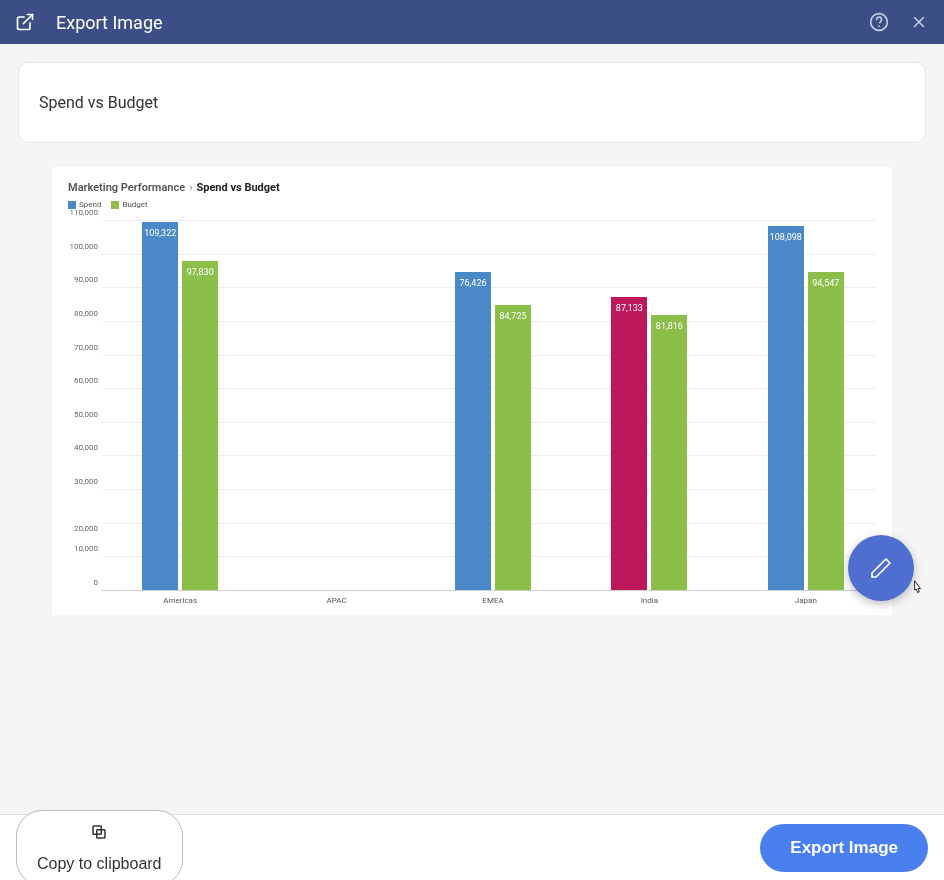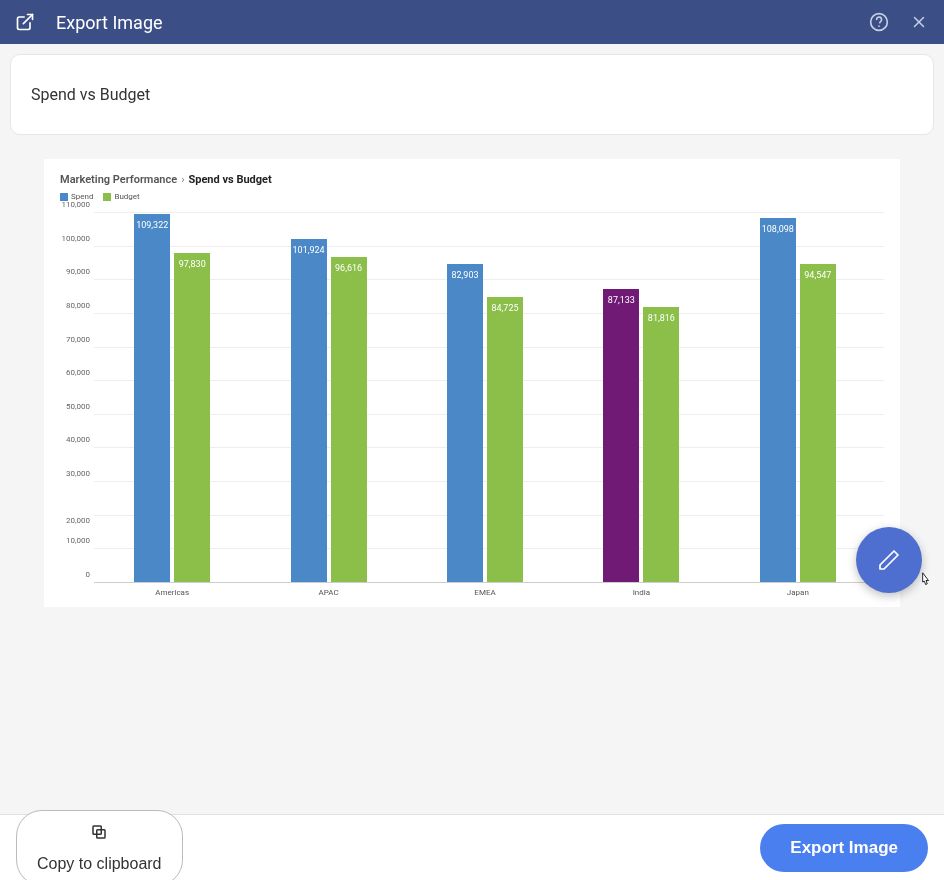--- a/index.html
+++ b/index.html
@@ -1,21 +1,21 @@
 <!DOCTYPE html>
 <html><head>
 <meta charset="utf-8">
 <style>
   * { box-sizing: border-box; margin: 0; padding: 0; }
   body { font-family: -apple-system, BlinkMacSystemFont, "Segoe UI", Roboto, Arial, sans-serif; background: #f5f5f5; width: 944px; height: 880px; overflow: hidden; display: flex; flex-direction: column; }
   .header { background: #3b4f86; color: #fff; height: 44px; display: flex; align-items: center; padding: 0 14px; }
   .header .ext-icon { width: 22px; height: 22px; margin-right: 20px; display: flex; align-items: center; justify-content: center; }
   .header .title { font-size: 18px; font-weight: 400; flex: 1; }
   .header .help-icon, .header .close-icon { width: 22px; height: 22px; margin-left: 18px; display: flex; align-items: center; justify-content: center; cursor: pointer; opacity: 0.9; }
-  .content { flex: 1; padding: 10px; overflow: auto; }
+  .content { flex: 1; padding: 18px; overflow: auto; }
   .card-input { background: #fff; border: 1px solid #e6e6e6; border-radius: 10px; padding: 30px 20px; font-size: 16px; color: #333; }
   .chart-card { background: #fff; margin: 24px 34px 0 34px; padding: 14px 16px 24px 16px; position: relative; }
   .bc-row { font-size: 11px; color: #555; margin-bottom: 6px; font-weight:600;}
   .bc-row .bc-main { color: #222; font-weight: 700; }
   .bc-caret { margin: 0 4px; color: #888; font-weight:400;}
   .legend { display: flex; gap: 10px; font-size: 8px; color: #555; margin-bottom: 12px; }
   .legend .sw { display: inline-block; width: 8px; height: 8px; margin-right: 3px; vertical-align: middle; }
   .plot-wrap { position: relative; height: 370px; display: flex; }
   .y-axis { width: 34px; position: relative; }
   .y-grid { position: absolute; left: 34px; right: 0; height: 100%; }
@@ -104,40 +104,32 @@
       <div class="bars-area" id="bars-area">
           <div class="group" style="left: 18.2px;">
             <div class="bar" style="height: 367.719px; background: rgb(74, 136, 199);">
               <div class="val">109,322</div>
             </div>
             <div class="bar" style="height: 329.065px; background: rgb(139, 191, 74);">
               <div class="val">97,830</div>
             </div>
           </div>
           <div class="xlab" style="left: 18.2px;">Americas</div>
-          <div class="group" style="left: 174.6px;">
-            <div class="bar" style="height: 342.835px; background: rgb(74, 136, 199);">
-              <div class="val">101,924</div>
-            </div>
-            <div class="bar" style="height: 324.981px; background: rgb(139, 191, 74);">
-              <div class="val">96,616</div>
-            </div>
-          </div>
           <div class="xlab" style="left: 174.6px;">APAC</div>
           <div class="group" style="left: 331px;">
             <div class="bar" style="height: 317.621px; background: rgb(74, 136, 199);">
-              <div class="val">82,903</div>
+              <div class="val">76,426</div>
             </div>
             <div class="bar" style="height: 284.984px; background: rgb(139, 191, 74);">
               <div class="val">84,725</div>
             </div>
           </div>
           <div class="xlab" style="left: 331px;">EMEA</div>
           <div class="group" style="left: 487.4px;">
-            <div class="bar" style="height: 293.084px; background: #701a75;">
+            <div class="bar" style="height: 293.084px; background: #be185d;">
               <div class="val">87,133</div>
             </div>
             <div class="bar" style="height: 275.199px; background: rgb(139, 191, 74);">
               <div class="val">81,816</div>
             </div>
           </div>
           <div class="xlab" style="left: 487.4px;">India</div>
           <div class="group" style="left: 643.8px;">
             <div class="bar" style="height: 363.602px; background: rgb(74, 136, 199);">
               <div class="val">108,098</div>

